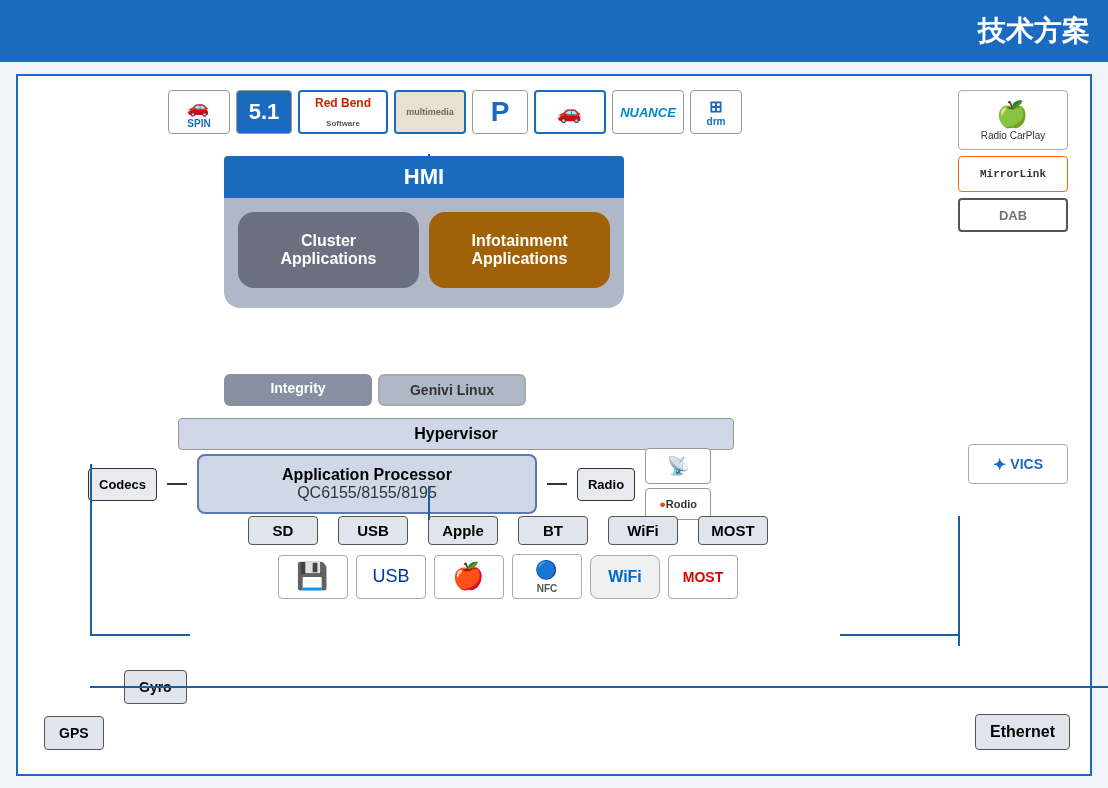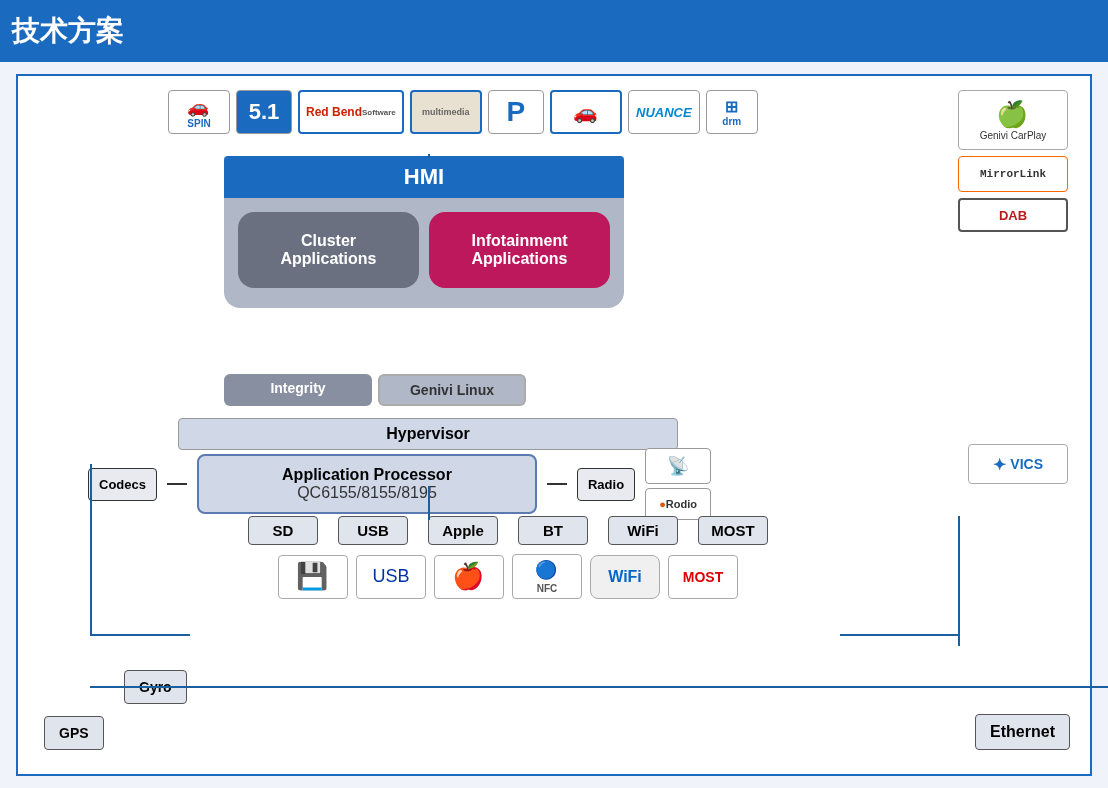--- a/index.html
+++ b/index.html
@@ -7,24 +7,25 @@
       width: 1108px;
       height: 788px;
       background: #fff;
       font-family: Arial, sans-serif;
       overflow: hidden;
     }
 
     
     .header {
       background: #1a6bbf;
-      padding: 10px 12px;
+      padding: 10px 18px;
       display: flex;
       align-items: center;
       height: 62px;
+      justify-content: flex-end;
     }
     .header-title {
       color: #fff;
       font-size: 28px;
       font-weight: bold;
     }
 
     
     .diagram-wrapper {
       padding: 12px 16px;
@@ -75,21 +76,21 @@
     .apps-area {
       display: flex;
       gap: 10px;
       background: #b0b8c8;
       border-radius: 0 0 16px 16px;
       padding: 14px 14px 20px 14px;
       width: 420px;
       margin: 0 auto;
     }
     .app-box {
-      background: #be185d;
+      background: #a16207;
       border-radius: 16px;
       color: #fff;
       font-size: 16px;
       font-weight: bold;
       text-align: center;
       padding: 20px 18px;
       flex: 1;
       display: flex;
       align-items: center;
       justify-content: center;
@@ -240,21 +241,21 @@
 
           <div class="logo-box" style="min-width:62px; flex-direction:column; font-size:10px;">
             <span style="font-size:18px;">🚗</span>
             <span style="color:#1a6bbf; font-weight:bold; font-size:10px;">SPIN</span>
           </div>
 
           <div class="logo-box" style="background:#1a6bbf; color:#fff; font-size:22px; font-weight:900; min-width:56px;">
             <span>5.1</span>
           </div>
 
-          <div class="logo-box highlighted" style="justify-content:space-between;">
+          <div class="logo-box highlighted" style="flex-direction:column;justify-content:space-between;">
             <span style="color:#cc2200; font-weight:900; font-size:12px;">Red Bend</span>
             <span style="font-size:8px; color:#555;">Software</span>
           </div>
 
           <div class="logo-box highlighted" style="min-width:72px; background:#e8e0d0; font-size:10px;">
             <span style="font-size:9px; color:#666;">multimedia</span>
           </div>
 
           <div class="logo-box" style="min-width:56px; font-size:28px; color:#1a6bbf; font-weight:900;">
             <span>P</span>
@@ -271,28 +272,28 @@
           <div class="logo-box" style="min-width:52px; font-size:10px; color:#1a6bbf; font-weight:bold; flex-direction:column;">
             <span style="font-size:16px;">⊞</span>
             <span>drm</span>
           </div>
         </div>
 
         <div style="position:absolute; right:12px; top:4px; width:110px; display:flex; flex-direction:column; gap:6px;">
 
           <div class="logo-box" style="flex-direction:column; min-height:60px; border:1.5px solid #aaa;">
             <span style="font-size:26px; color:#22aa44;">🍏</span>
-            <span style="font-size:10px; color:#333; font-weight:normal;">Genivi CarPlay</span>
+            <span style="font-size:10px; color:#333; font-weight:normal;">Radio CarPlay</span>
           </div>
 
           <div class="logo-box mirrorlink-box" style="border-color:#ff6600; min-height:36px;">
             <span class="mirrorlink-text">MirrorLink</span>
           </div>
 
-          <div class="logo-box" style="min-height:34px; font-size:13px; font-weight:bold; color:#b91c1c; border:2px solid #555;">
+          <div class="logo-box" style="min-height:34px; font-size:13px; font-weight:bold; color:#737373; border:2px solid #555;">
             <span>DAB</span>
           </div>
         </div>
 
         <div style="position:absolute; top:70px; left:196px; width:400px;">
           <div class="hmi-block" style="width:100%;">
             <span>HMI</span>
           </div>
 
           <div class="apps-area" style="width:100%;">
@@ -309,21 +310,21 @@
 
         <div style="position:absolute; top:288px; left:196px; display:flex; gap:6px;justify-content:center;">
           <div class="os-box" style="min-width:148px;">
             <span>Integrity</span>
           </div>
           <div class="os-box light" style="min-width:148px; border:2px solid #aaa;">
             <span>Genivi Linux</span>
           </div>
         </div>
 
-        <div style="position:absolute; top:326px; left:150px; width:500px;">
+        <div style="position:absolute; top:326px; left:150px; width:556px;">
           <div class="hypervisor-row" style="width:100%;">
             <span>Hypervisor</span>
           </div>
         </div>
 
         <div style="position:absolute; top:362px; left:60px; width:700px; display:flex; align-items:center; gap:10px;">
 
           <div class="side-box">
             <span>Codecs</span>
           </div>

